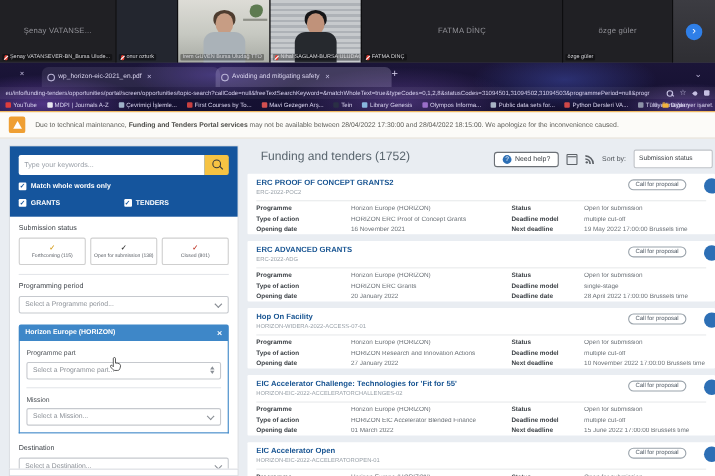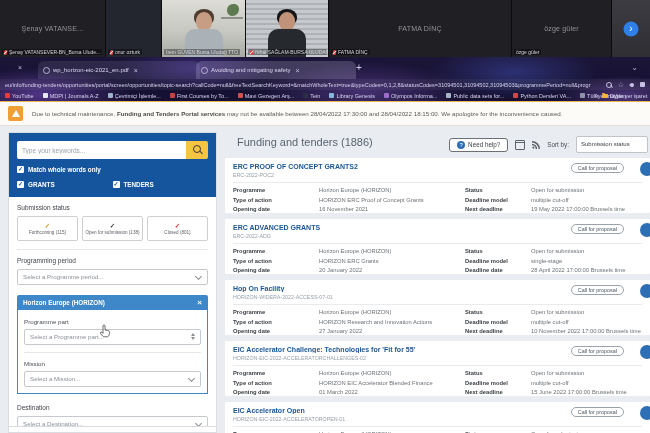--- a/index.html
+++ b/index.html
@@ -369,21 +369,21 @@
       <div class="sec-label">Destination</div>
       <div class="sel">
         <span>Select a Destination...</span>
         <span class="chev"></span>
       </div>
     </div>
 
   </div>
   <div class="stub"></div>
 
-  <div class="results-head">Funding and tenders (1886)</div>
+  <div class="results-head">Funding and tenders (1752)</div>
   <div class="head-ctrls">
     <span class="help-btn">
       <span class="help-ic">?</span>
       <span>Need help?</span>
     </span>
     <span class="cal"></span>
     <span class="rss">
       <svg width="8" height="8" viewBox="0 0 8 8">
           <circle cx="1.4" cy="6.6" r="1.1" fill="#5d6268"></circle>
           <path d="M0 2.8a5.2 5.2 0 0 1 5.2 5.2H3.7A3.7 3.7 0 0 0 0 4.3z" fill="#5d6268"></path>

